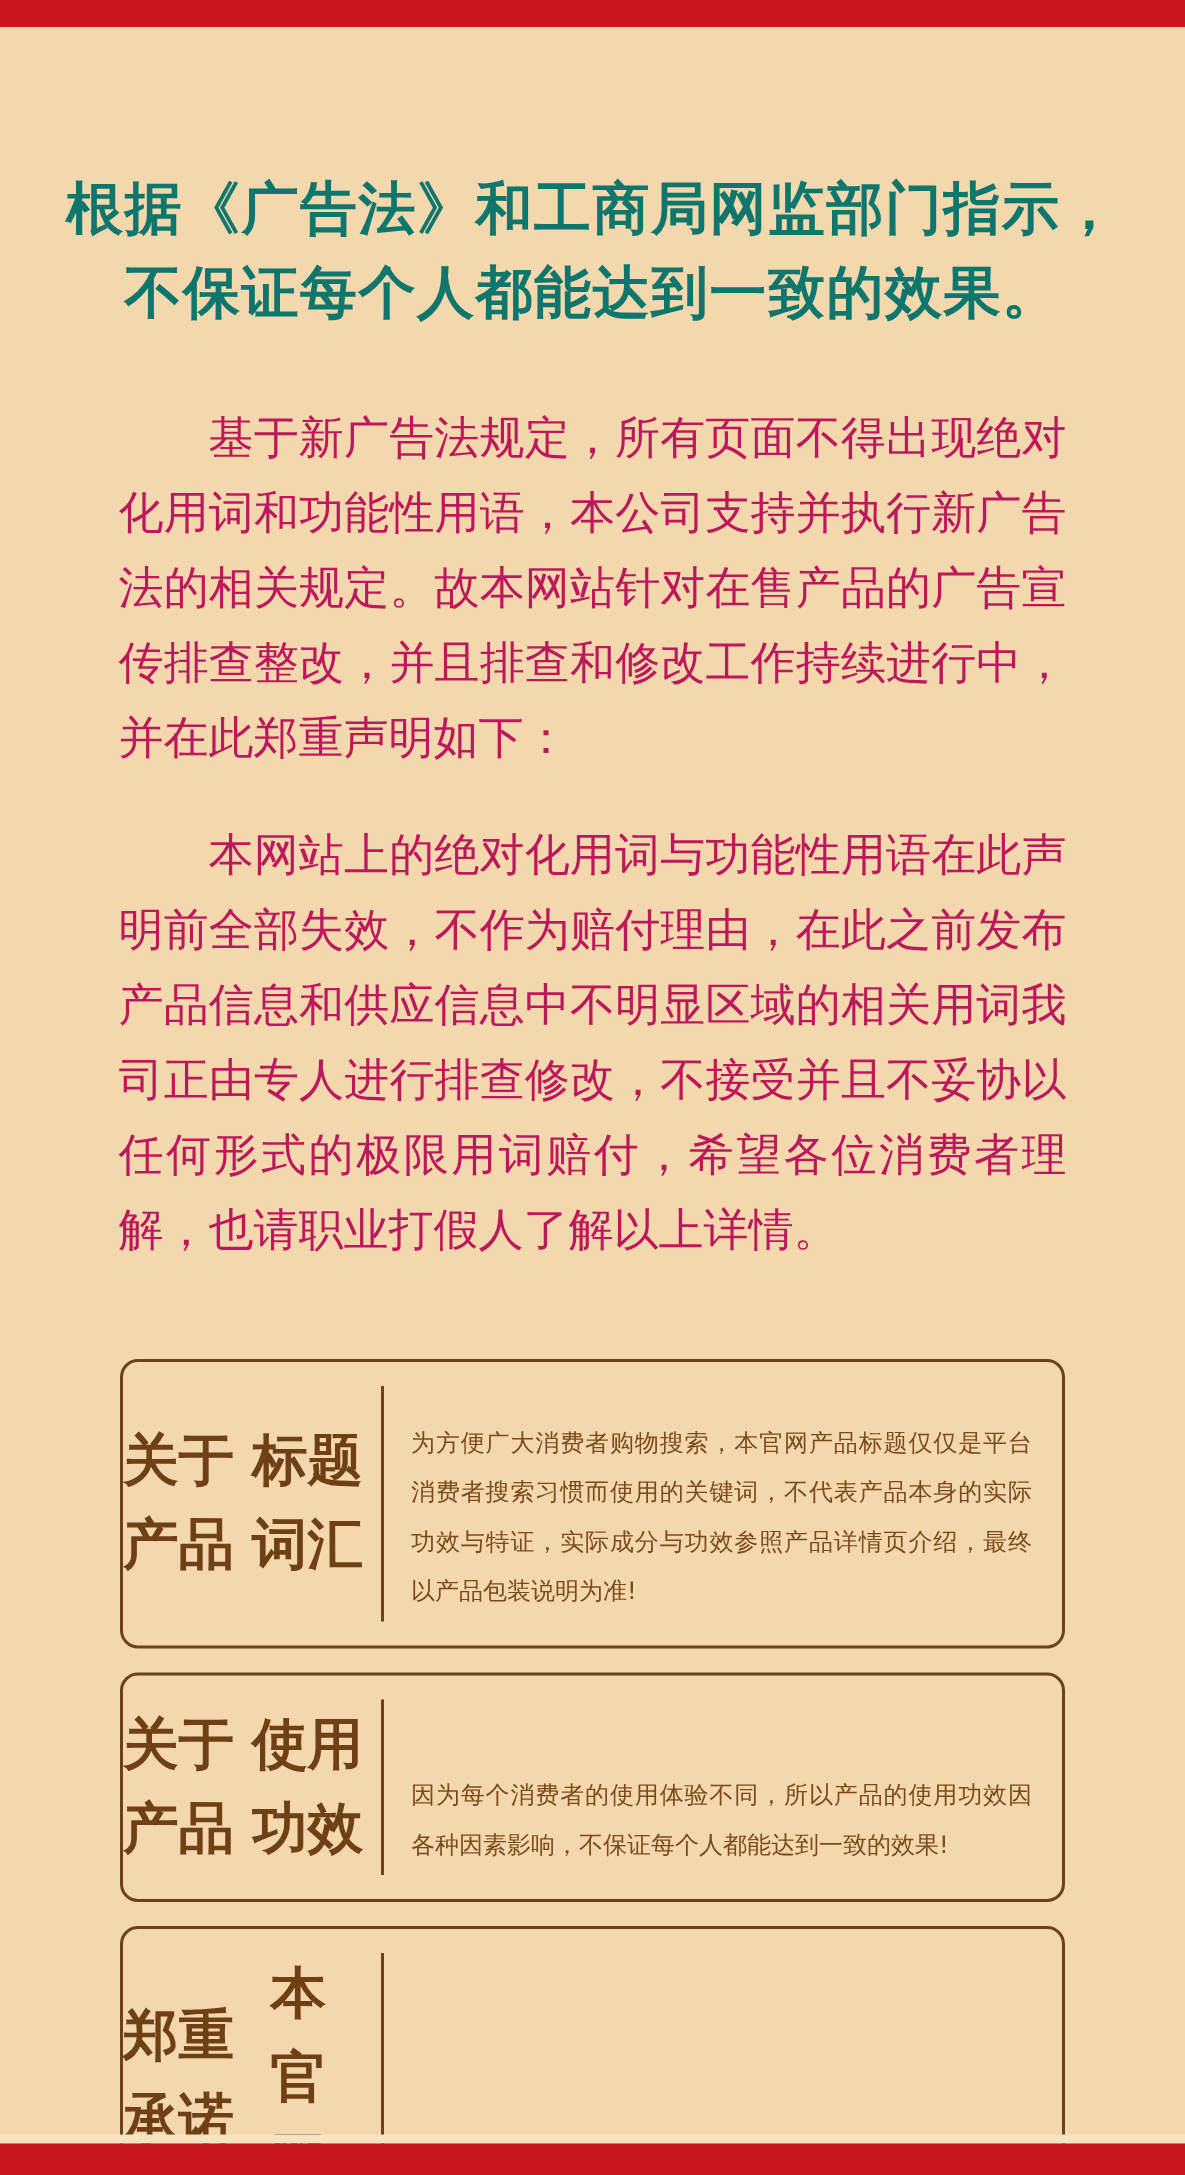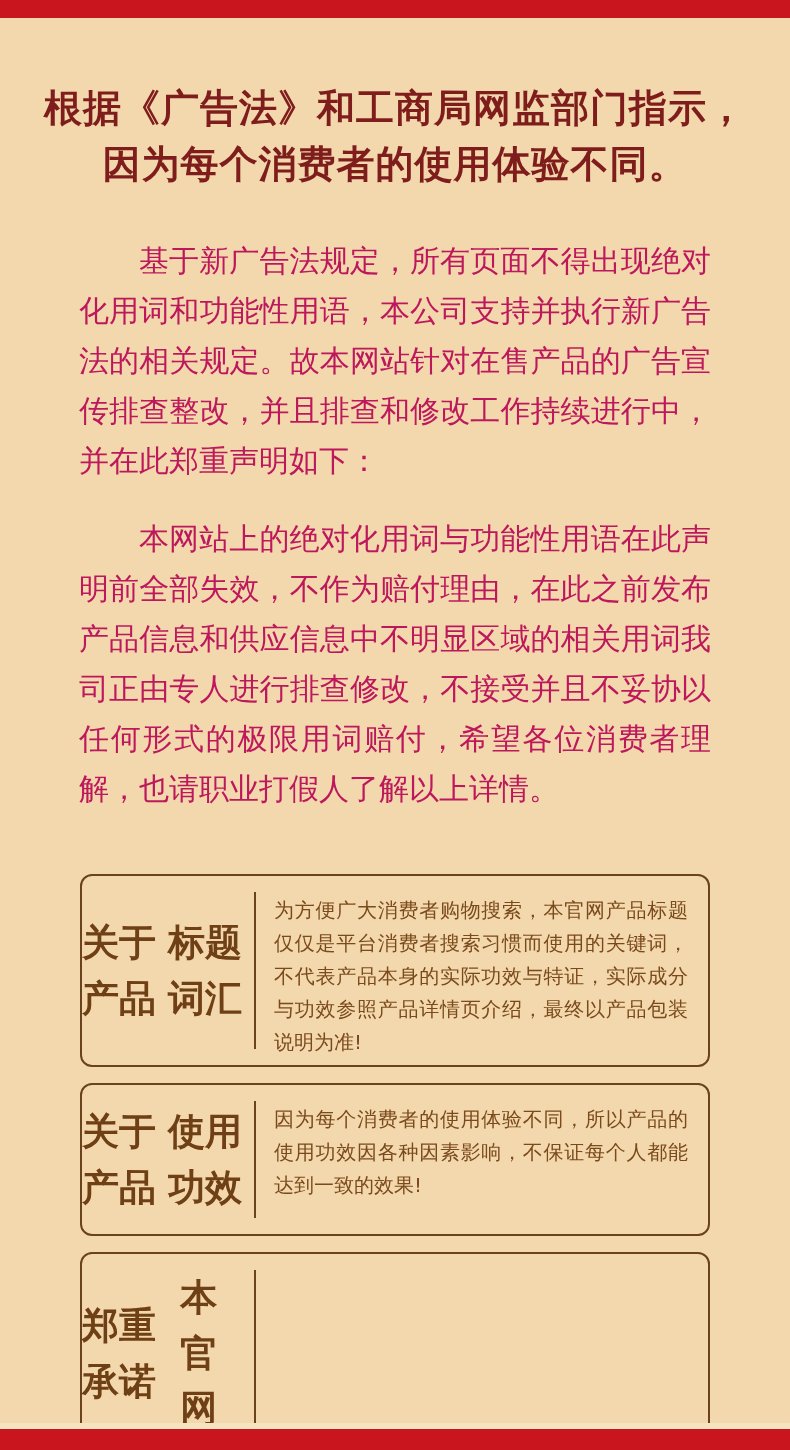--- a/index.html
+++ b/index.html
@@ -24,25 +24,25 @@
     background: #f6e3bf;
   }
   .bottom-bar {
     position: absolute;
     left: 0; right: 0;
     bottom: 0;
     height: 21px;
     background: #c9151d;
   }
   .title {
-    margin-top: 62px;
+    margin-top: 94px;
     text-align: center;
     font-size: 38px;
     font-weight: bold;
-    color: #7f1d1d;
+    color: #0f766e;
     line-height: 1.48;
     letter-spacing: 1px;
   }
   .content {
     width: 632px;
     margin: 0 auto;
     color: #be185d;
     font-size: 30px;
     line-height: 50px;
     text-align: justify;
@@ -82,37 +82,37 @@
   }
   .box-divider {
     flex: none;
     width: 2px;
     background: #6a421e;
     margin: 16px 0;
   }
   .box-body {
     flex: 1;
     display: flex;
-    align-items: flex-start;
-    padding: 18px 20px 0 18px;
+    align-items: flex-end;
+    padding: 18px 20px 20px 18px;
     font-family: "DejaVu Sans", "Liberation Sans", sans-serif;
-    font-size: 20px;
+    font-size: 16px;
     line-height: 33px;
     color: #7b4a1c;
     text-align: justify;
   }
 </style>
 </head>
 <body>
 
 <div class="top-bar"></div>
 
 <div class="title">
   <div>根据《广告法》和工商局网监部门指示，</div>
-  <div>因为每个消费者的使用体验不同。</div>
+  <div>不保证每个人都能达到一致的效果。</div>
 </div>
 
 <div class="content">
   <div class="para para-1">基于新广告法规定，所有页面不得出现绝对化用词和功能性用语，本公司支持并执行新广告法的相关规定。故本网站针对在售产品的广告宣传排查整改，并且排查和修改工作持续进行中，并在此郑重声明如下：</div>
   <div class="para para-2">本网站上的绝对化用词与功能性用语在此声明前全部失效，不作为赔付理由，在此之前发布产品信息和供应信息中不明显区域的相关用词我司正由专人进行排查修改，不接受并且不妥协以任何形式的极限用词赔付，希望各位消费者理解，也请职业打假人了解以上详情。</div>
 </div>
 
 <div class="boxes">
 
   <div class="notice-box box-1">

